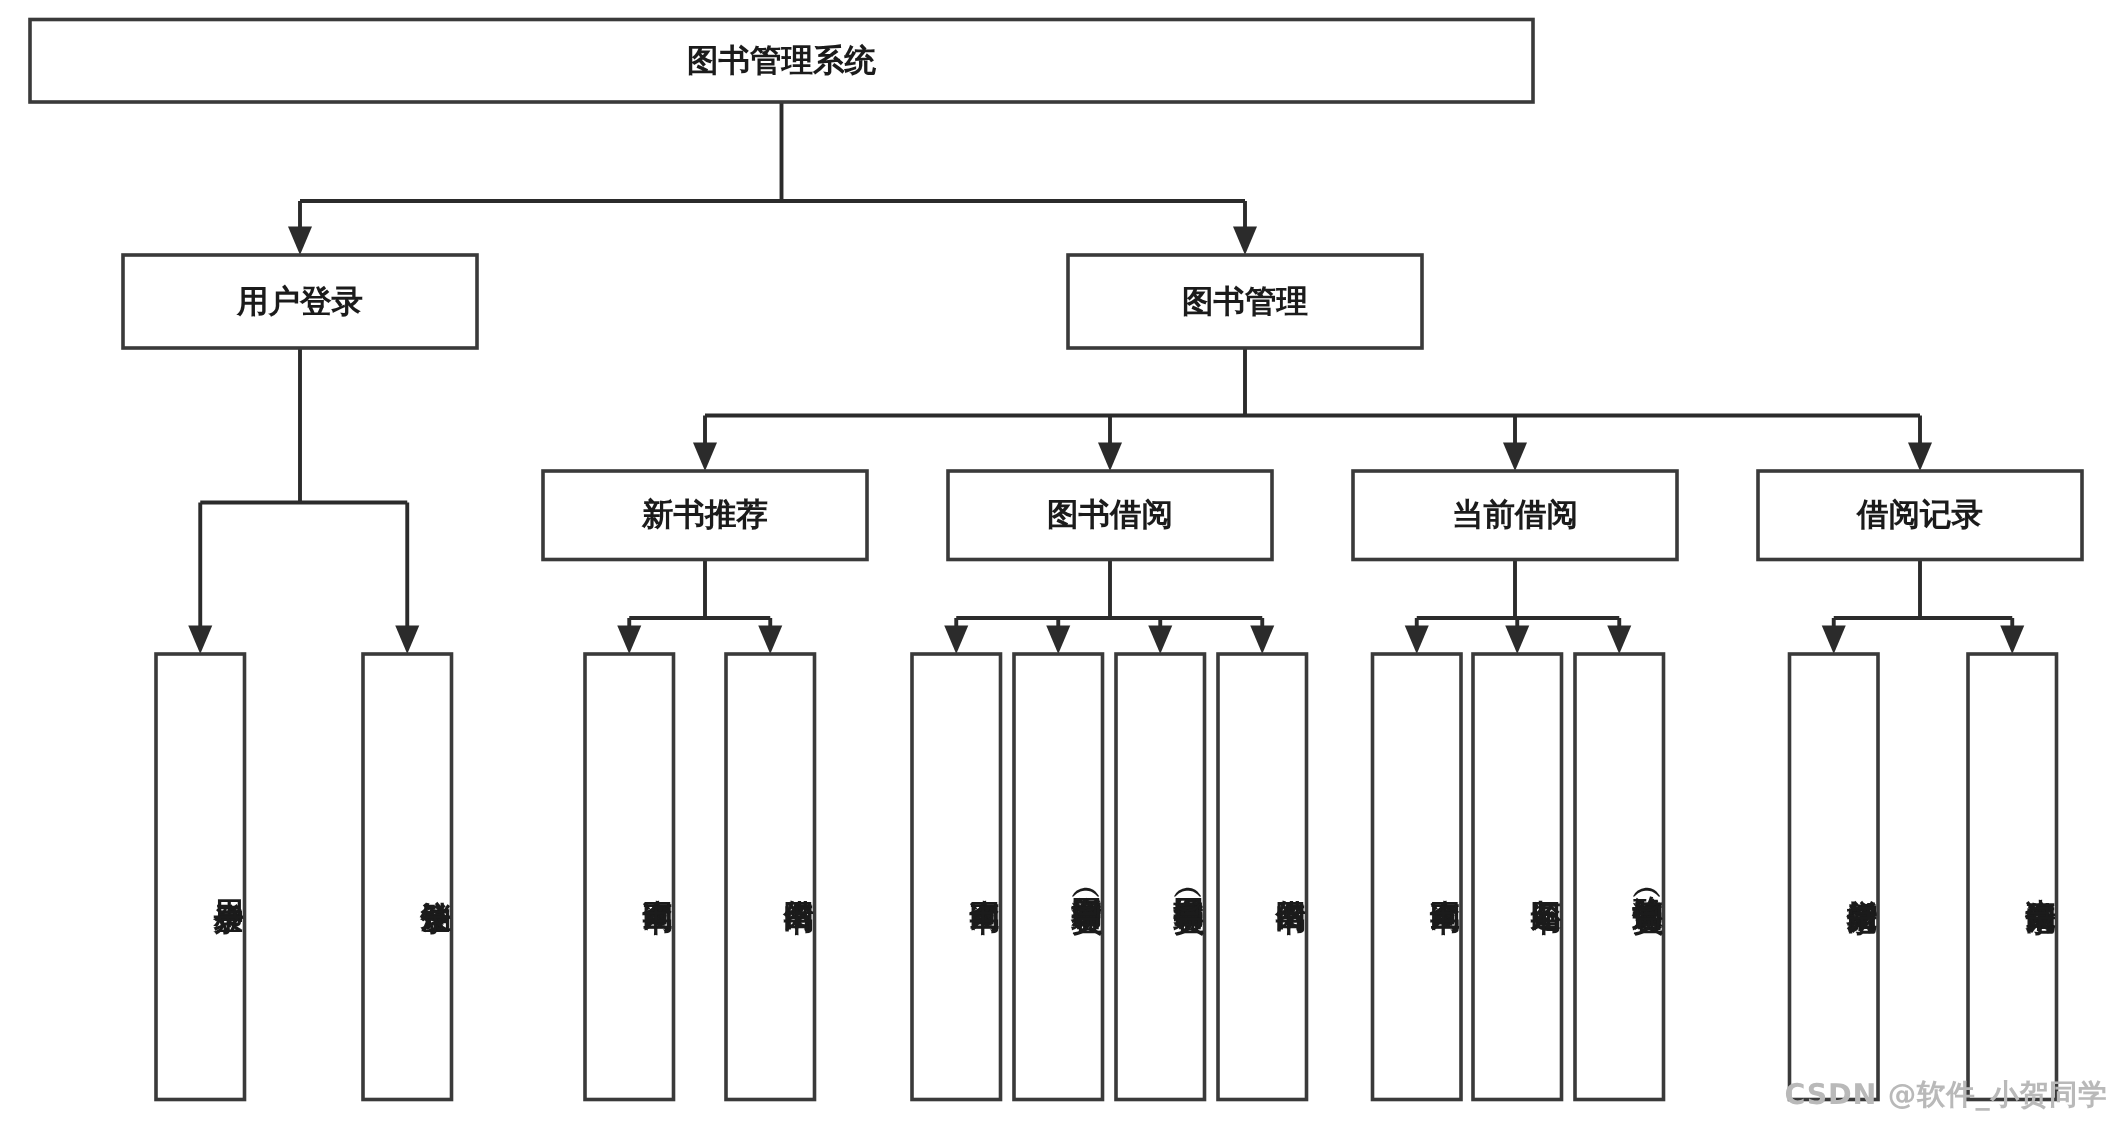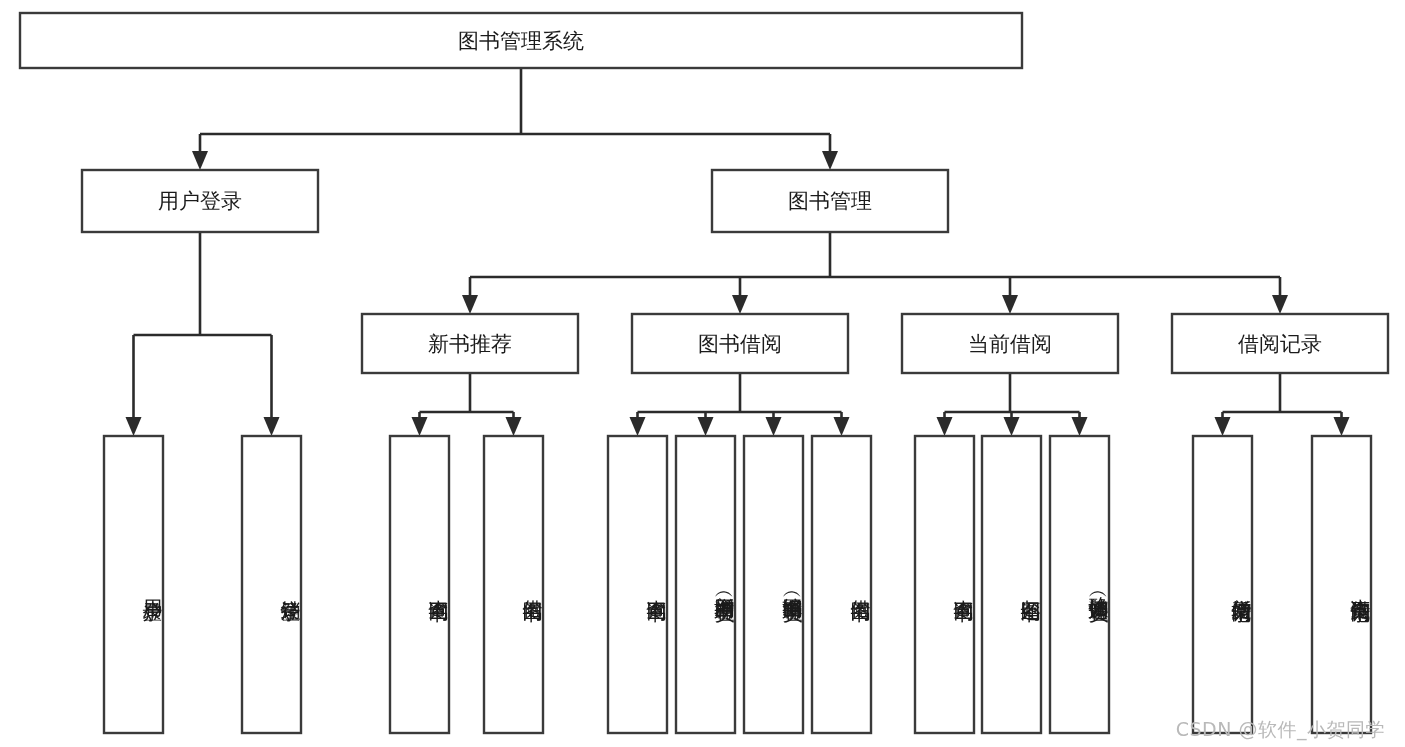--- a/index.html
+++ b/index.html
@@ -11,20 +11,21 @@
     width: 1405px;
     height: 747px;
     font-family: "DejaVu Sans", "Liberation Sans", sans-serif;
     overflow: hidden;
   }
   #diagram-root {
     position: relative;
     width: 1405px;
     height: 747px;
     background: #ffffff;
+    font-weight: bold;
   }
   svg#flow-svg {
     position: absolute;
     left: 0;
     top: 0;
     width: 1405px;
     height: 747px;
     display: block;
   }
   .node-box {
@@ -60,21 +61,21 @@
     letter-spacing: 1px;
     display: flex;
     align-items: flex-start;
     justify-content: center;
     white-space: nowrap;
     pointer-events: none;
     user-select: none;
   }
   .watermark {
     position: absolute;
-    right: 20px;
+    right: 0;
     bottom: 4px;
     font-family: "DejaVu Sans", "Liberation Sans", sans-serif;
     font-size: 19px;
     color: #b9b9b9;
     letter-spacing: 0.5px;
     white-space: nowrap;
   }
 </style>
 </head>
 <body>

